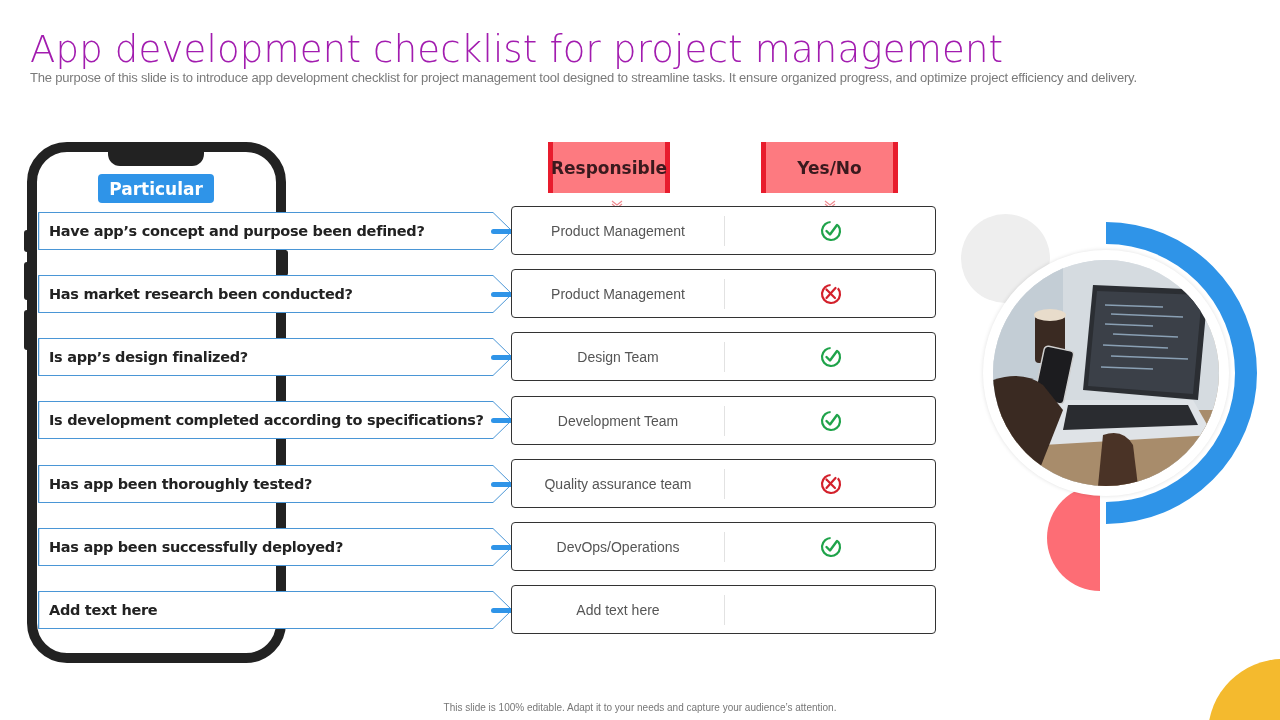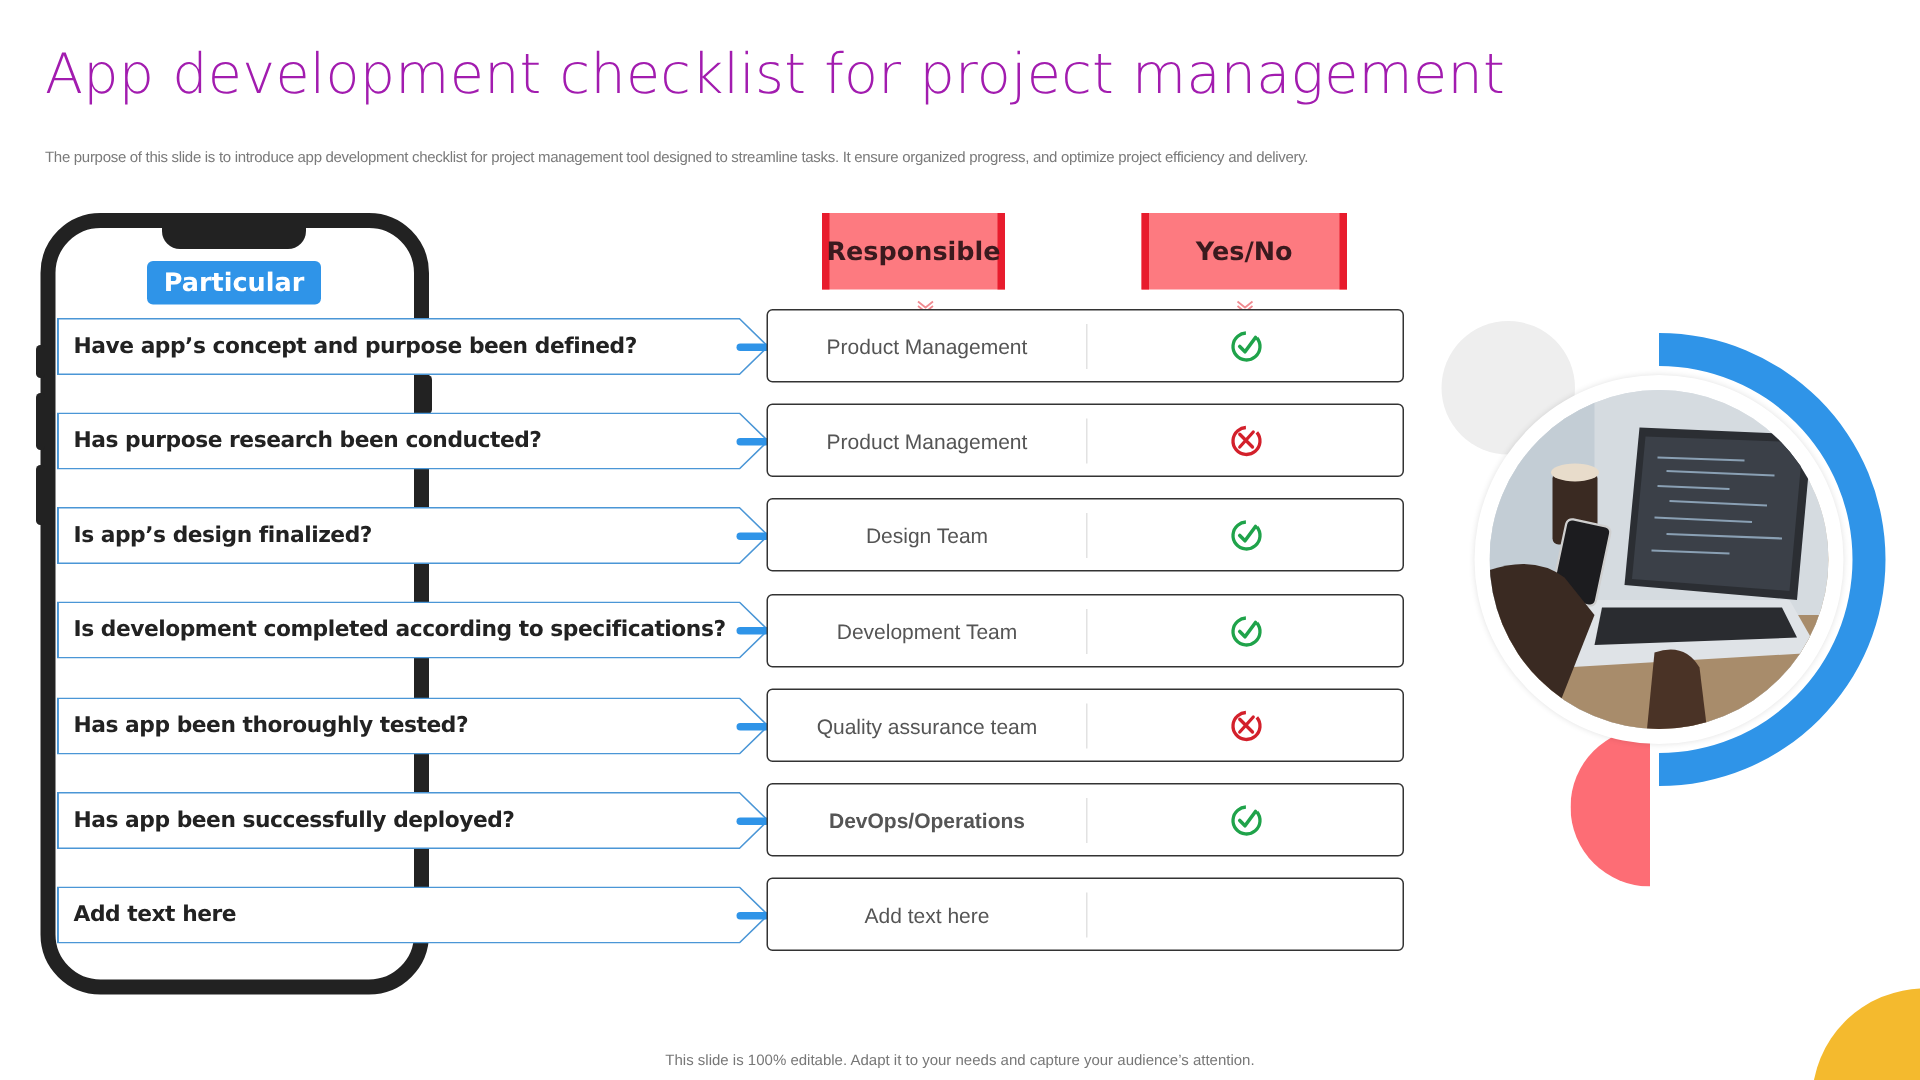--- a/index.html
+++ b/index.html
@@ -6,22 +6,22 @@
   html, body { width: 1280px; height: 720px; overflow: hidden; background: #ffffff; }
   body { position: relative; font-family: "Liberation Sans", sans-serif; }
 
   .title {
     position: absolute; left: 30px; top: 28px;
     font-family: "DejaVu Sans", sans-serif; font-weight: 300;
     font-size: 37px; color: #a21caf; letter-spacing: 0.2px;
     font-stretch: condensed;
   }
   .subtitle {
-    position: absolute; left: 30px; top: 100px;
-    font-size: 10px; color: #7a7a7a; letter-spacing: -0.2px;
+    position: absolute; left: 30px; top: 70px;
+    font-size: 13px; color: #7a7a7a; letter-spacing: -0.2px;
   }
 
   
   .phone {
     position: absolute; left: 27px; top: 142px; width: 259px; height: 521px;
     border: 10px solid #222222; border-radius: 40px; background: #ffffff;
   }
   .phone-notch {
     position: absolute; left: 108px; top: 142px; width: 96px; height: 24px;
     background: #222222; border-radius: 0 0 12px 12px;
@@ -150,21 +150,21 @@
           </svg>
         </span>
       </div>
   </div>
 
   <div class="q-row" style="top: 275px;">
     <svg class="q-shape" viewBox="0 0 475 38" preserveAspectRatio="none">
       <polygon points="0.5,0.5 455,0.5 474,19 455,37.5 0.5,37.5" fill="#ffffff" stroke="#4a96d6" stroke-width="1"></polygon>
       <line x1="0.5" y1="0.5" x2="0.5" y2="37.5" stroke="#4a96d6" stroke-width="1.5"></line>
     </svg>
-    <span class="q-text">Has purpose research been conducted?</span>
+    <span class="q-text">Has market research been conducted?</span>
   </div>
   <div class="connector" style="top: 292px;"></div>
   <div class="a-box" style="top: 269px;">
     <div class="a-resp">Product Management</div>
     <div class="a-divider"></div>
     <div class="a-status">
         <span style="display:flex">
           <svg width="22" height="22" viewBox="0 0 22 22">
             <circle cx="11" cy="11" r="9" fill="none" stroke="#d3202b" stroke-width="2.2" stroke-dasharray="48 9" transform="rotate(-40 11 11)"></circle>
             <line x1="6.5" y1="6.5" x2="15" y2="15" stroke="#d3202b" stroke-width="2.2" stroke-linecap="round"></line>
@@ -239,21 +239,21 @@
   </div>
 
   <div class="q-row" style="top: 528px;">
     <svg class="q-shape" viewBox="0 0 475 38" preserveAspectRatio="none">
       <polygon points="0.5,0.5 455,0.5 474,19 455,37.5 0.5,37.5" fill="#ffffff" stroke="#4a96d6" stroke-width="1"></polygon>
       <line x1="0.5" y1="0.5" x2="0.5" y2="37.5" stroke="#4a96d6" stroke-width="1.5"></line>
     </svg>
     <span class="q-text">Has app been successfully  deployed?</span>
   </div>
   <div class="connector" style="top: 545px;"></div>
-  <div class="a-box" style="top: 522px; font-weight: bold;">
+  <div class="a-box" style="top: 522px;">
     <div class="a-resp">DevOps/Operations</div>
     <div class="a-divider"></div>
     <div class="a-status">
         <span style="display:flex">
           <svg width="22" height="22" viewBox="0 0 22 22">
             <circle cx="11" cy="11" r="9" fill="none" stroke="#1fa34a" stroke-width="2.2" stroke-dasharray="48 9" transform="rotate(-40 11 11)"></circle>
             <polyline points="6.5,11 10,14.5 17,5" fill="none" stroke="#1fa34a" stroke-width="2.4" stroke-linecap="round" stroke-linejoin="round"></polyline>
           </svg>
         </span>
       </div>

